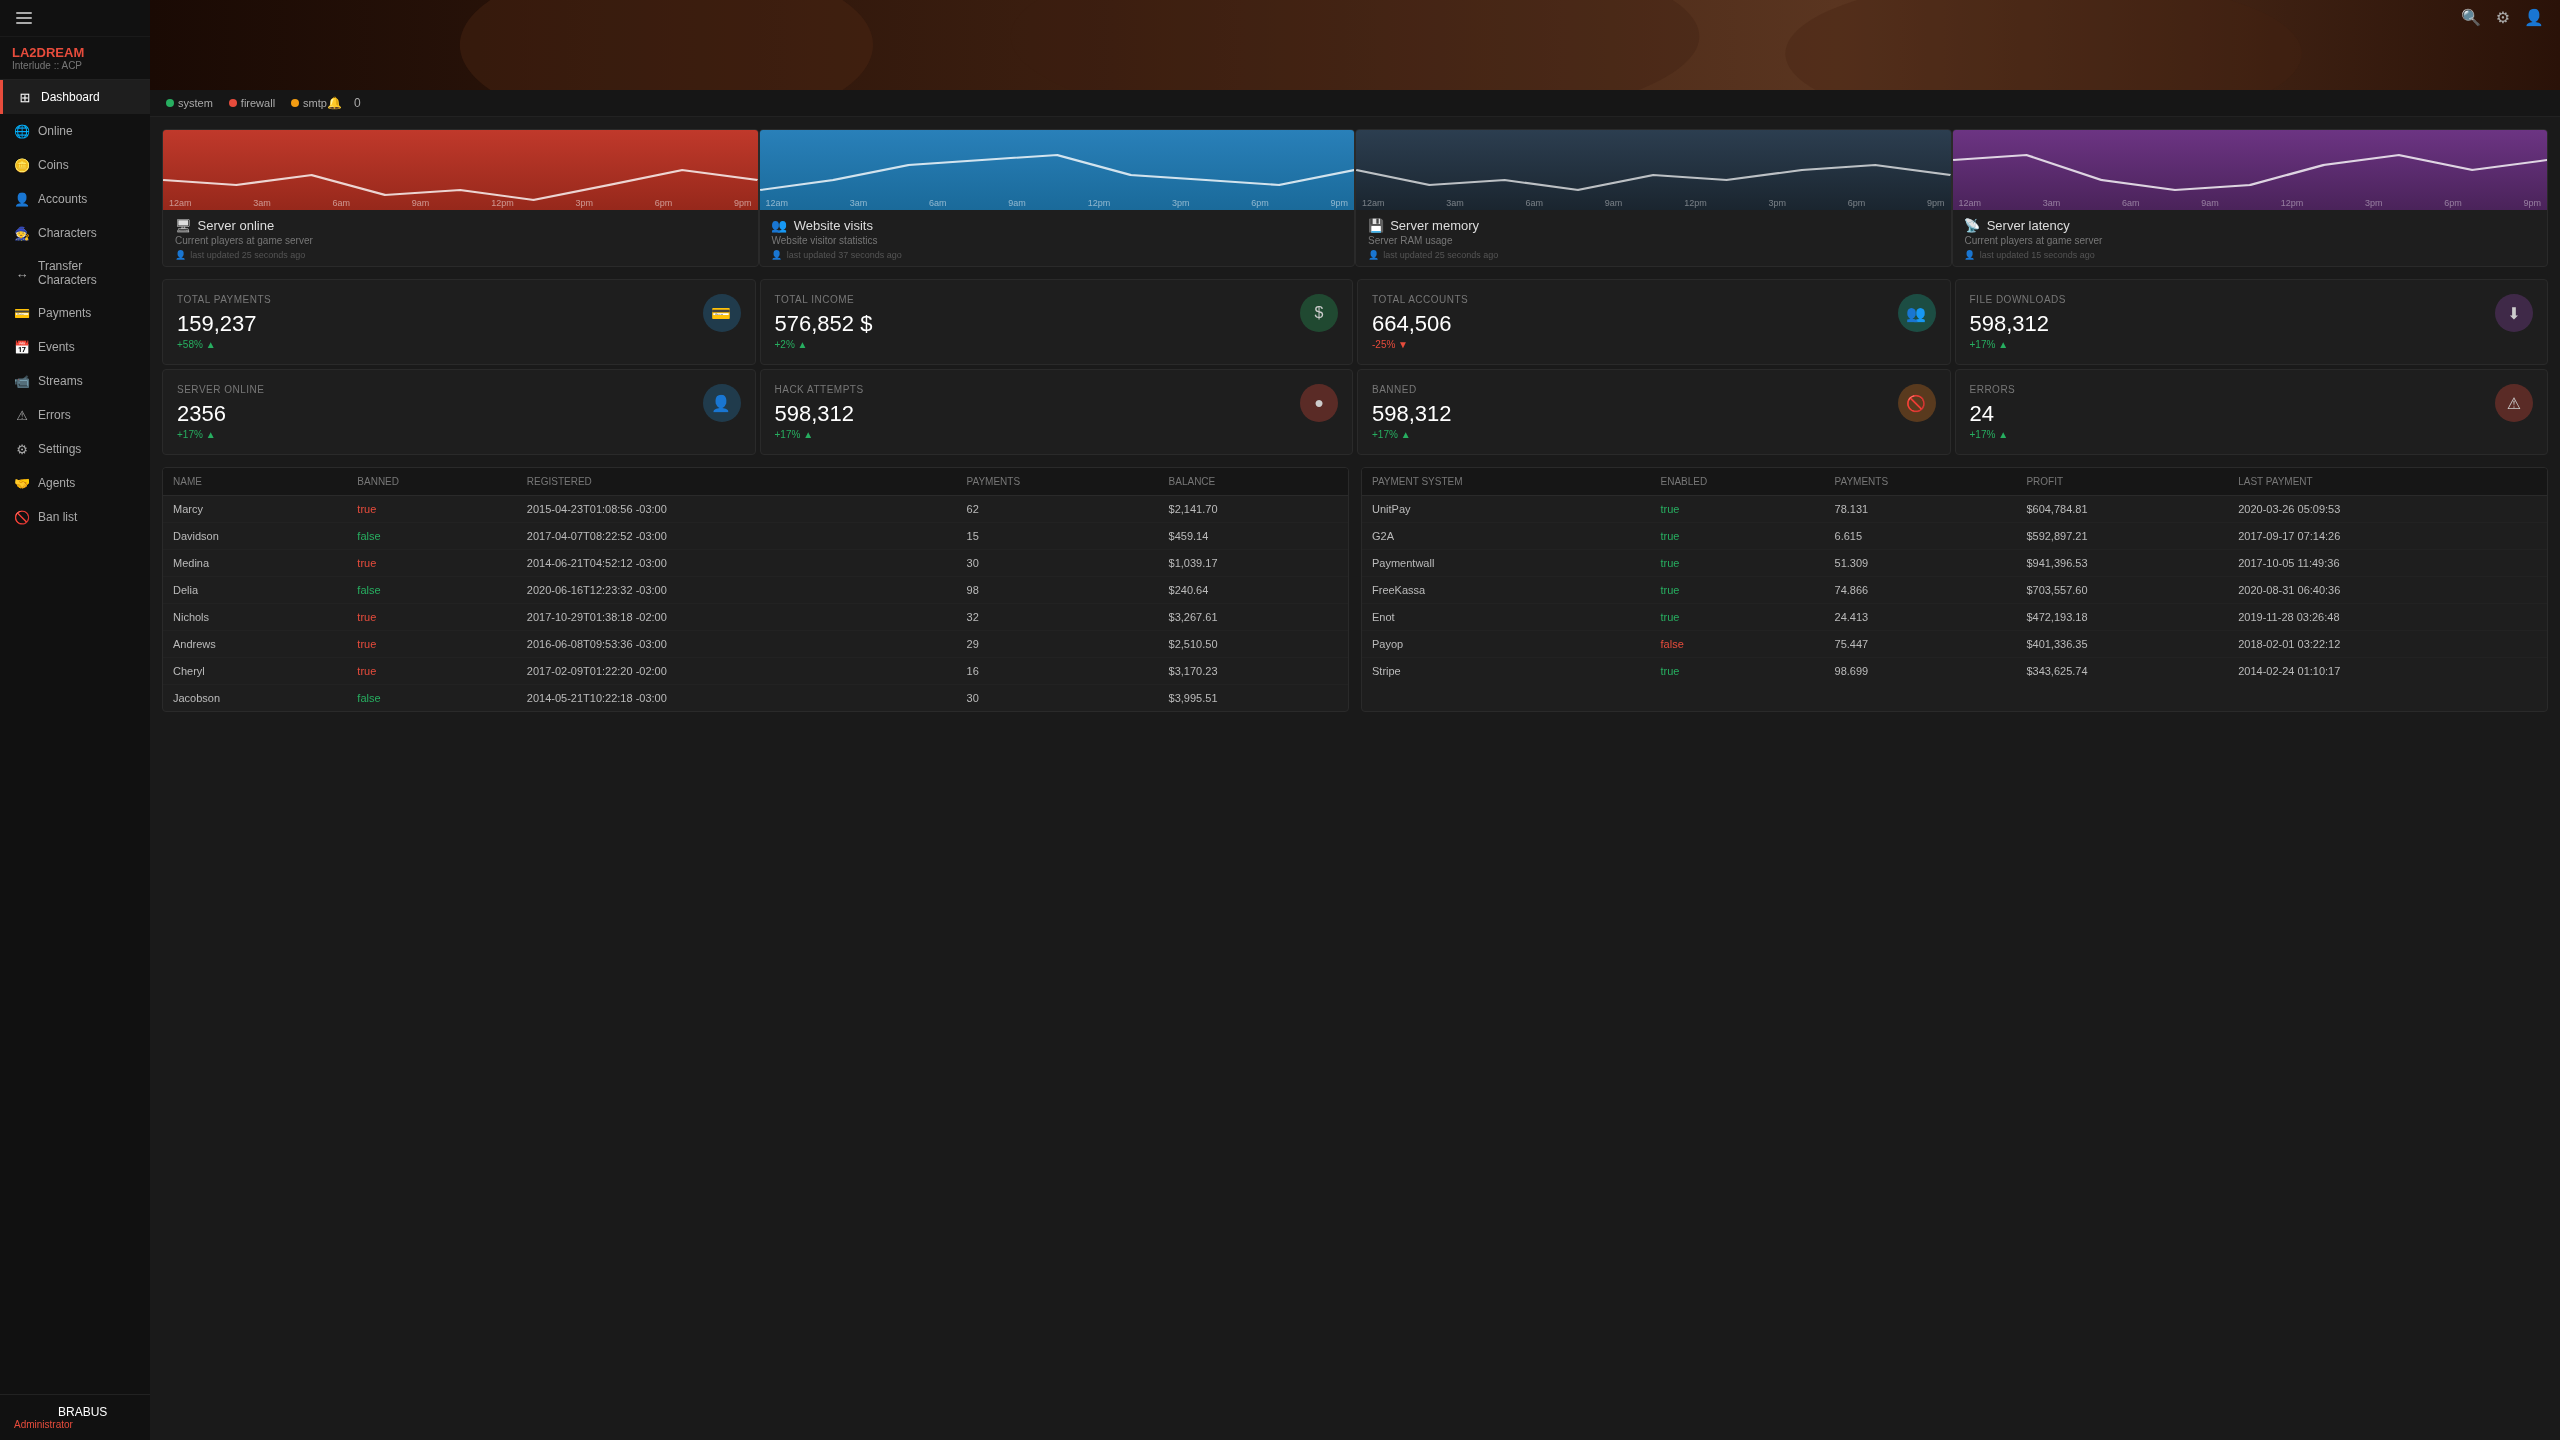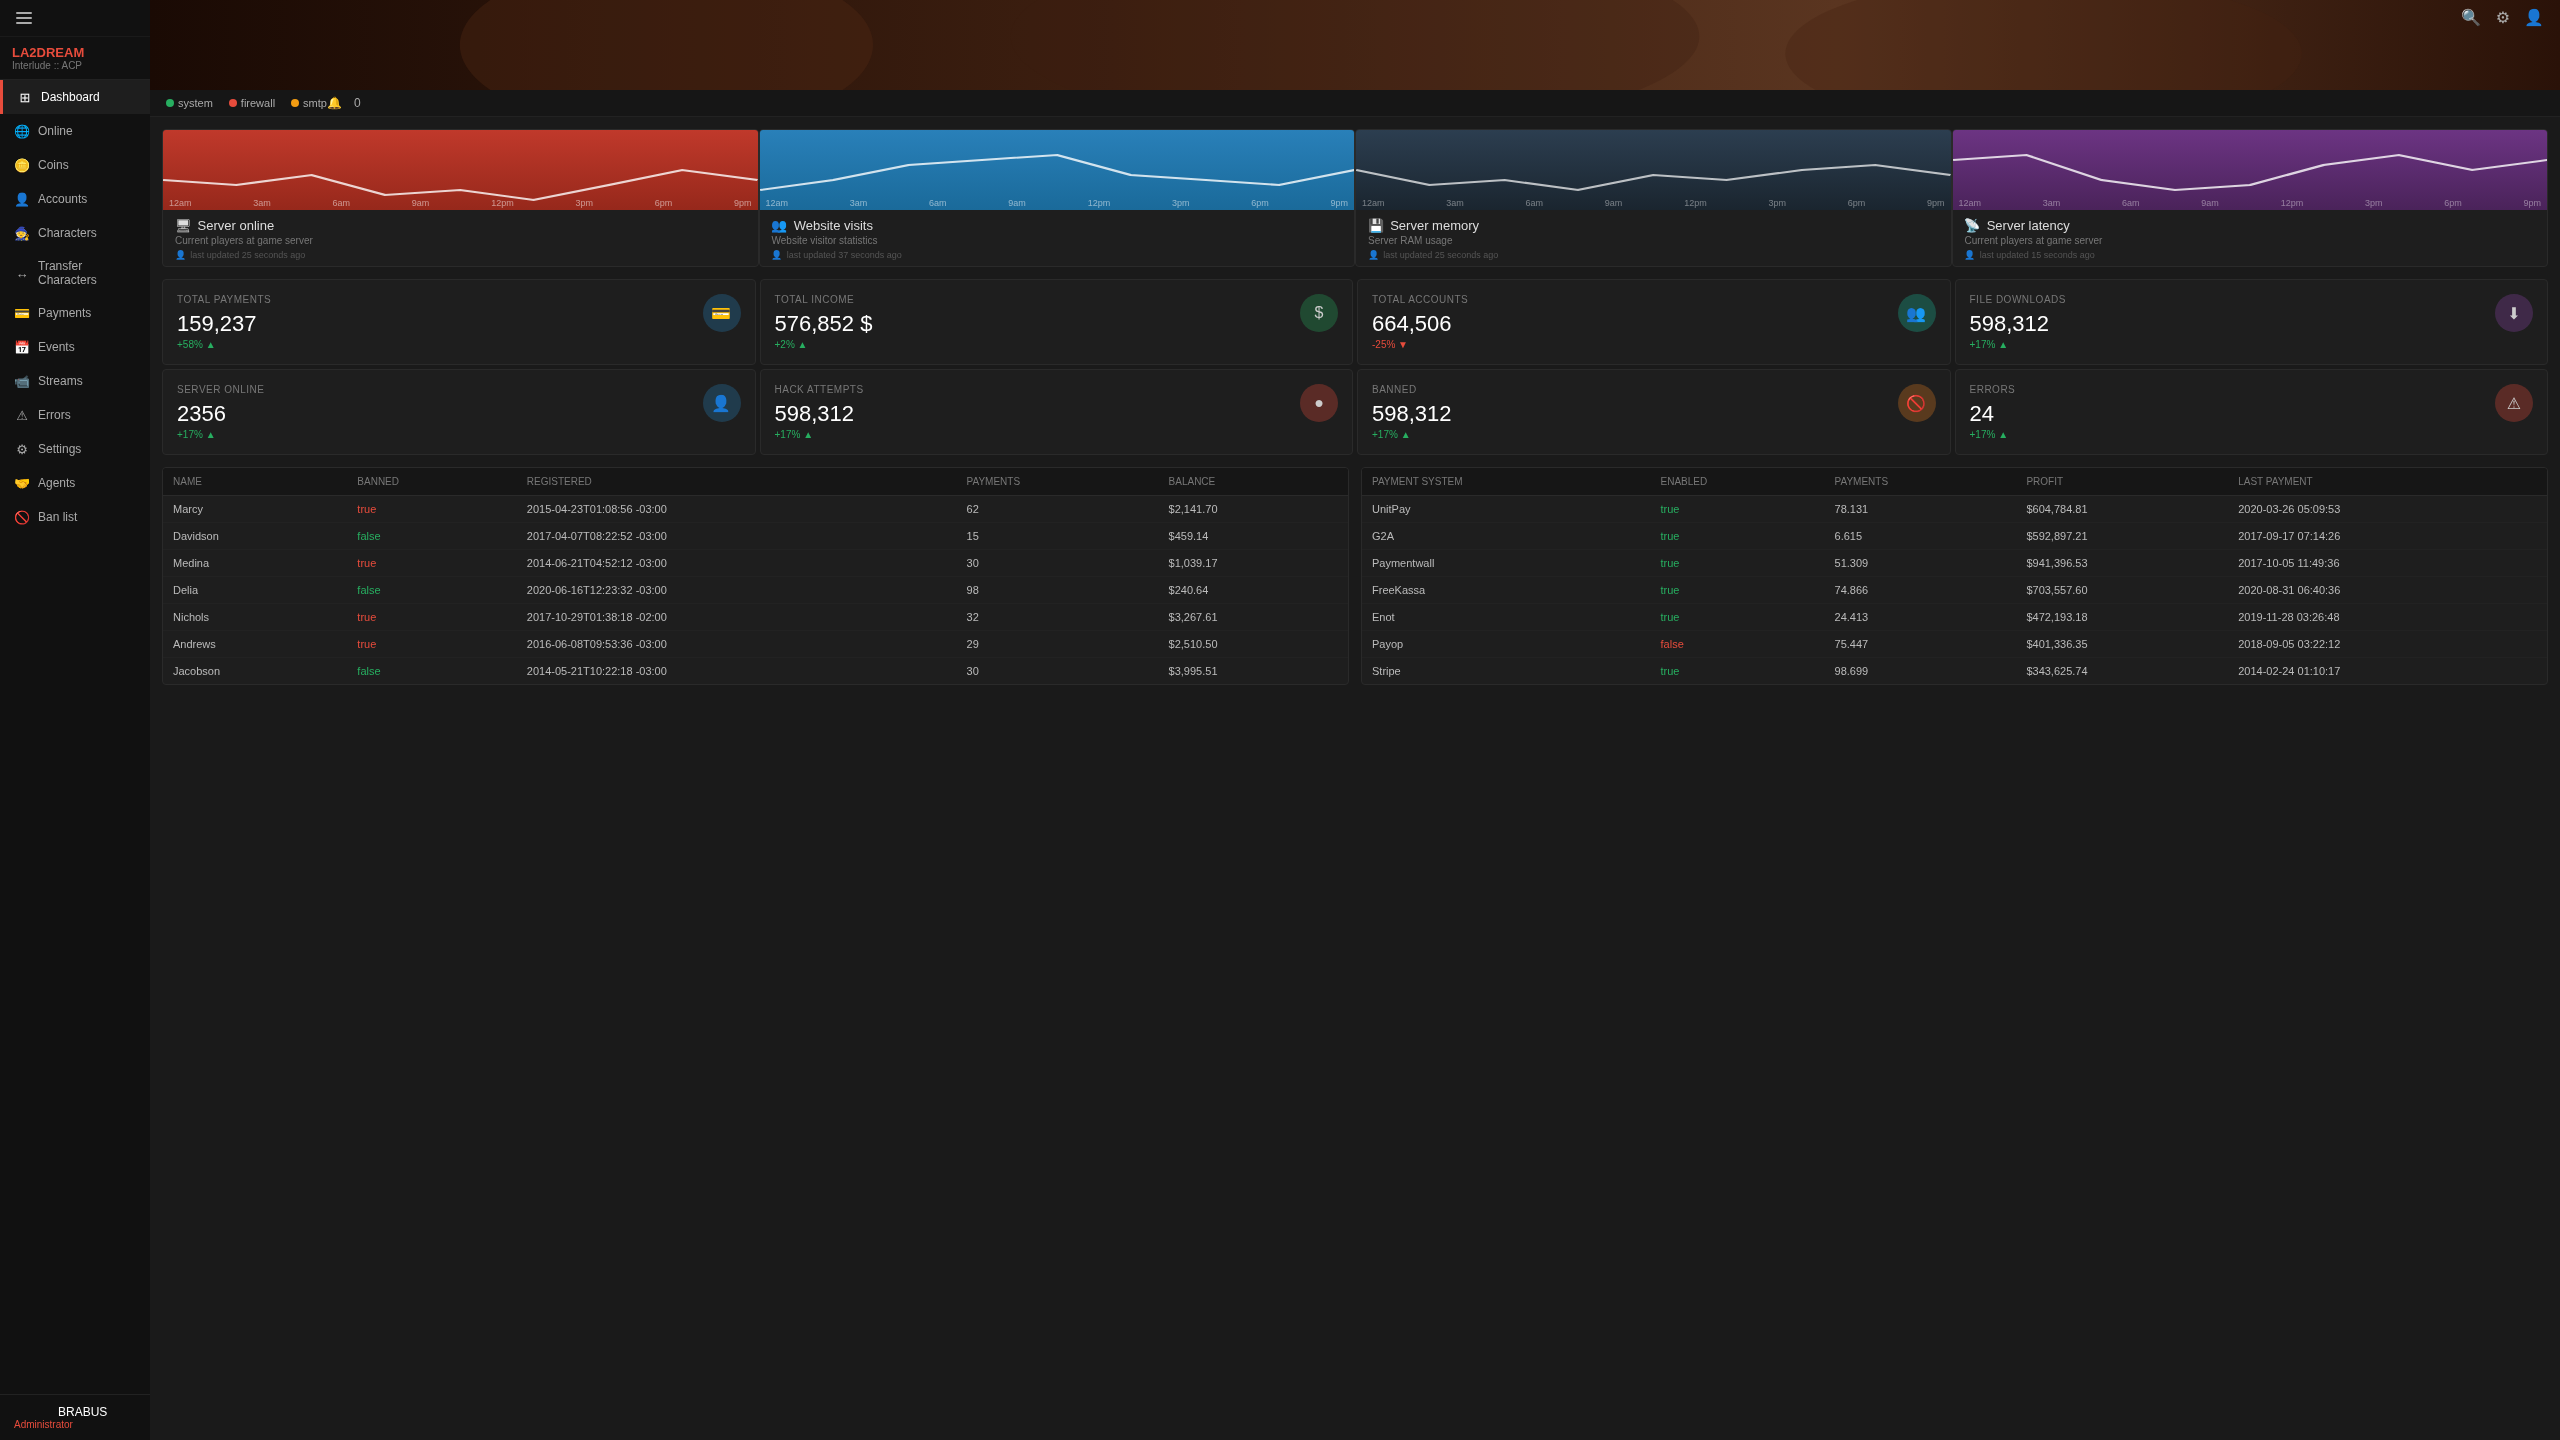--- a/index.html
+++ b/index.html
@@ -448,20 +448,27 @@
     <td>$3,267.61</td>
   </tr>
               <tr>
     <td>Andrews</td>
     <td class="val-true">true</td>
     <td>2016-06-08T09:53:36 -03:00</td>
     <td>29</td>
     <td>$2,510.50</td>
   </tr>
               <tr>
+    <td>Cheryl</td>
+    <td class="val-true">true</td>
+    <td>2017-02-09T01:22:20 -02:00</td>
+    <td>16</td>
+    <td>$3,170.23</td>
+  </tr>
+              <tr>
     <td>Jacobson</td>
     <td class="val-false">false</td>
     <td>2014-05-21T10:22:18 -03:00</td>
     <td>30</td>
     <td>$3,995.51</td>
   </tr>
             </tbody>
         </table>
       </div>
       <div class="table-card">
@@ -509,21 +516,21 @@
     <td class="val-false">true</td>
     <td>24.413</td>
     <td>$472,193.18</td>
     <td>2019-11-28 03:26:48</td>
   </tr>
               <tr>
     <td>Payop</td>
     <td class="val-true">false</td>
     <td>75.447</td>
     <td>$401,336.35</td>
-    <td>2018-09-05 03:22:12</td>
+    <td>2018-02-01 03:22:12</td>
   </tr>
               <tr>
     <td>Stripe</td>
     <td class="val-false">true</td>
     <td>98.699</td>
     <td>$343,625.74</td>
     <td>2014-02-24 01:10:17</td>
   </tr>
             </tbody>
         </table>

